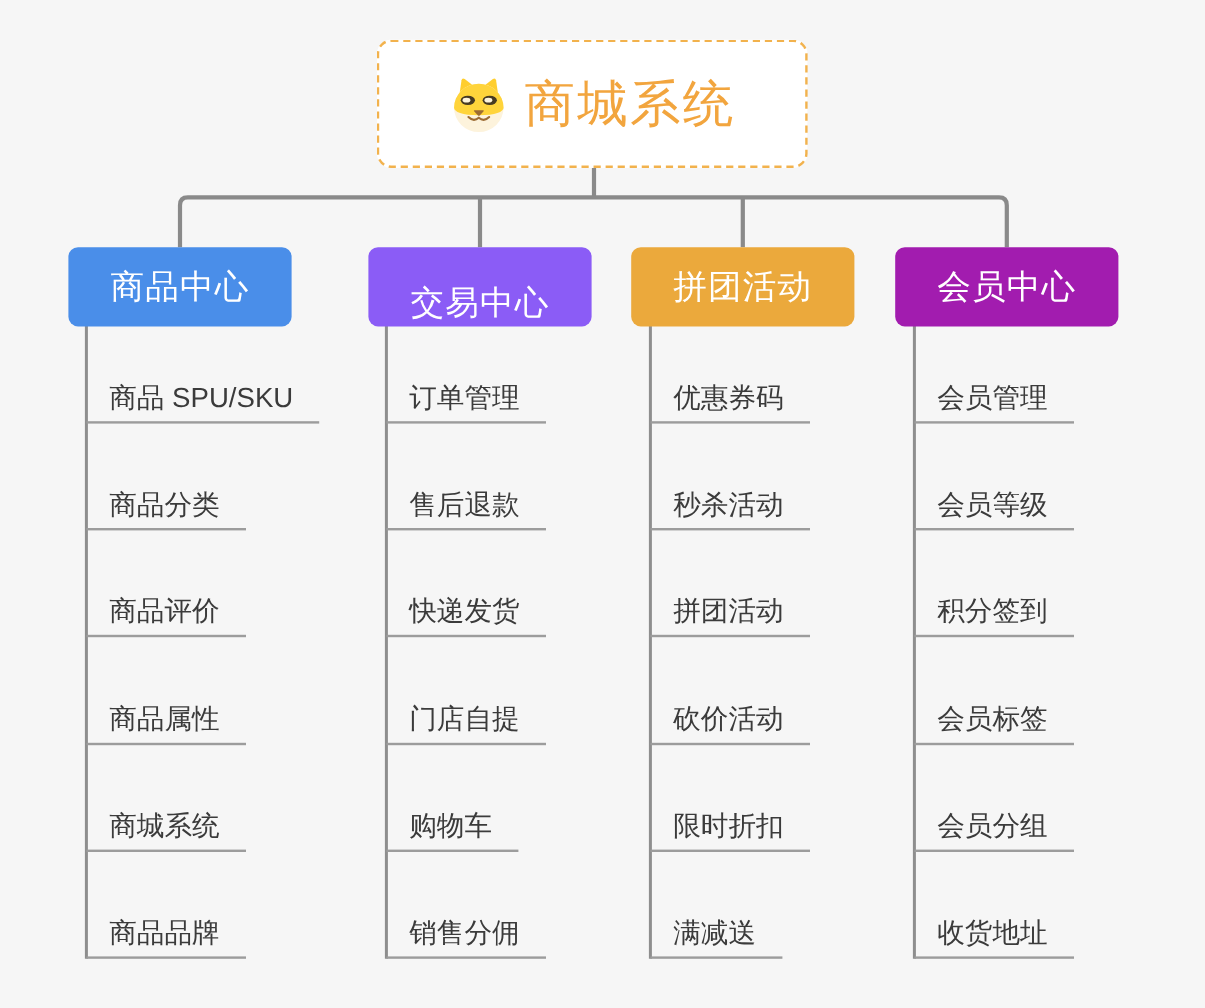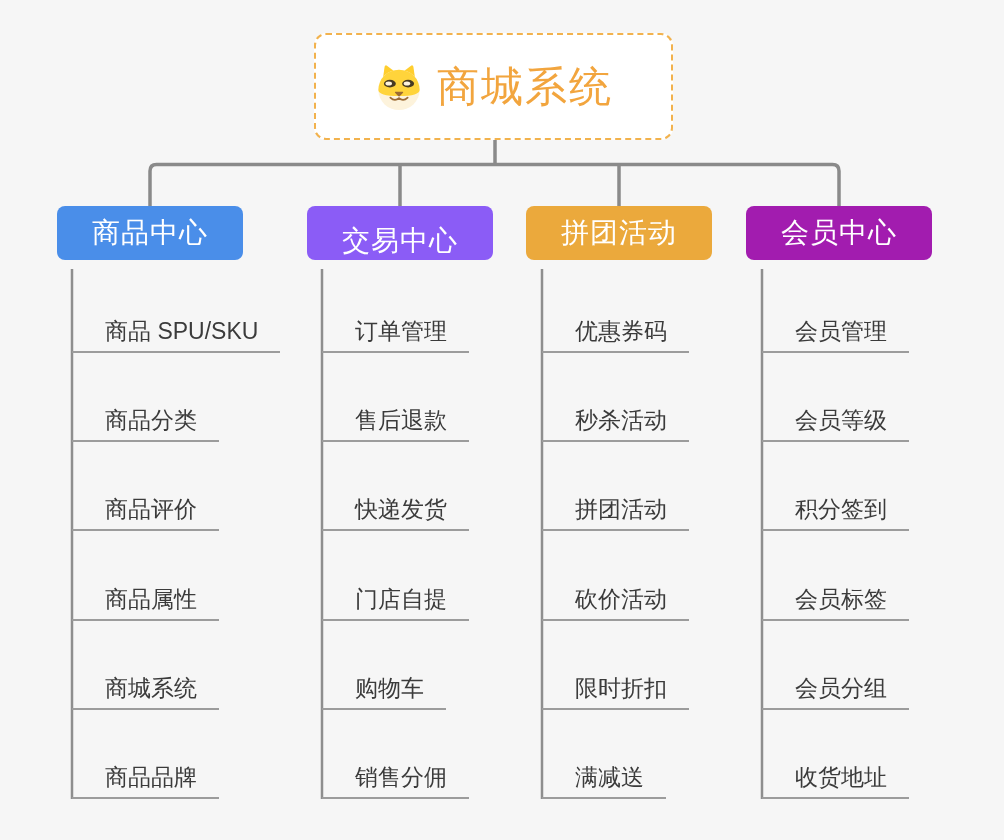--- a/index.html
+++ b/index.html
@@ -39,39 +39,39 @@
     font-size:42px;
     font-weight:500;
     letter-spacing:2px;
     line-height:1;
   }
   .dog-icon{display:flex;align-items:center;}
   
   .branch{
     position:absolute;
     top:206px;
-    width:186px;height:54px;
+    width:186px;height:66px;
     border-radius:8px;
     display:flex;
     align-items:center;
     justify-content:center;
     color:#ffffff;
     font-size:28px;
     letter-spacing:1px;
     z-index:2;
   }
   .b1{left:57px}.b2{left:307px}.b3{left:526px}.b4{left:746px}
   
   .leaf{
     position:absolute;
     box-sizing:border-box;
     height:47px;
     display:flex;
     align-items:flex-end;
-    padding:0 22px 8px 33px;
+    padding:0 22px 8px 19px;
     border-bottom:2px solid #9c9c9c;
     font-size:23px;
     line-height:1;
     color:#3b3b3b;
     white-space:nowrap;
     z-index:1;
   }
   .c1{left:72px}.c2{left:322px}.c3{left:542px}.c4{left:762px}
   .r1{top:306px}.r2{top:395px}.r3{top:484px}
   .r4{top:574px}.r5{top:663px}.r6{top:752px}

